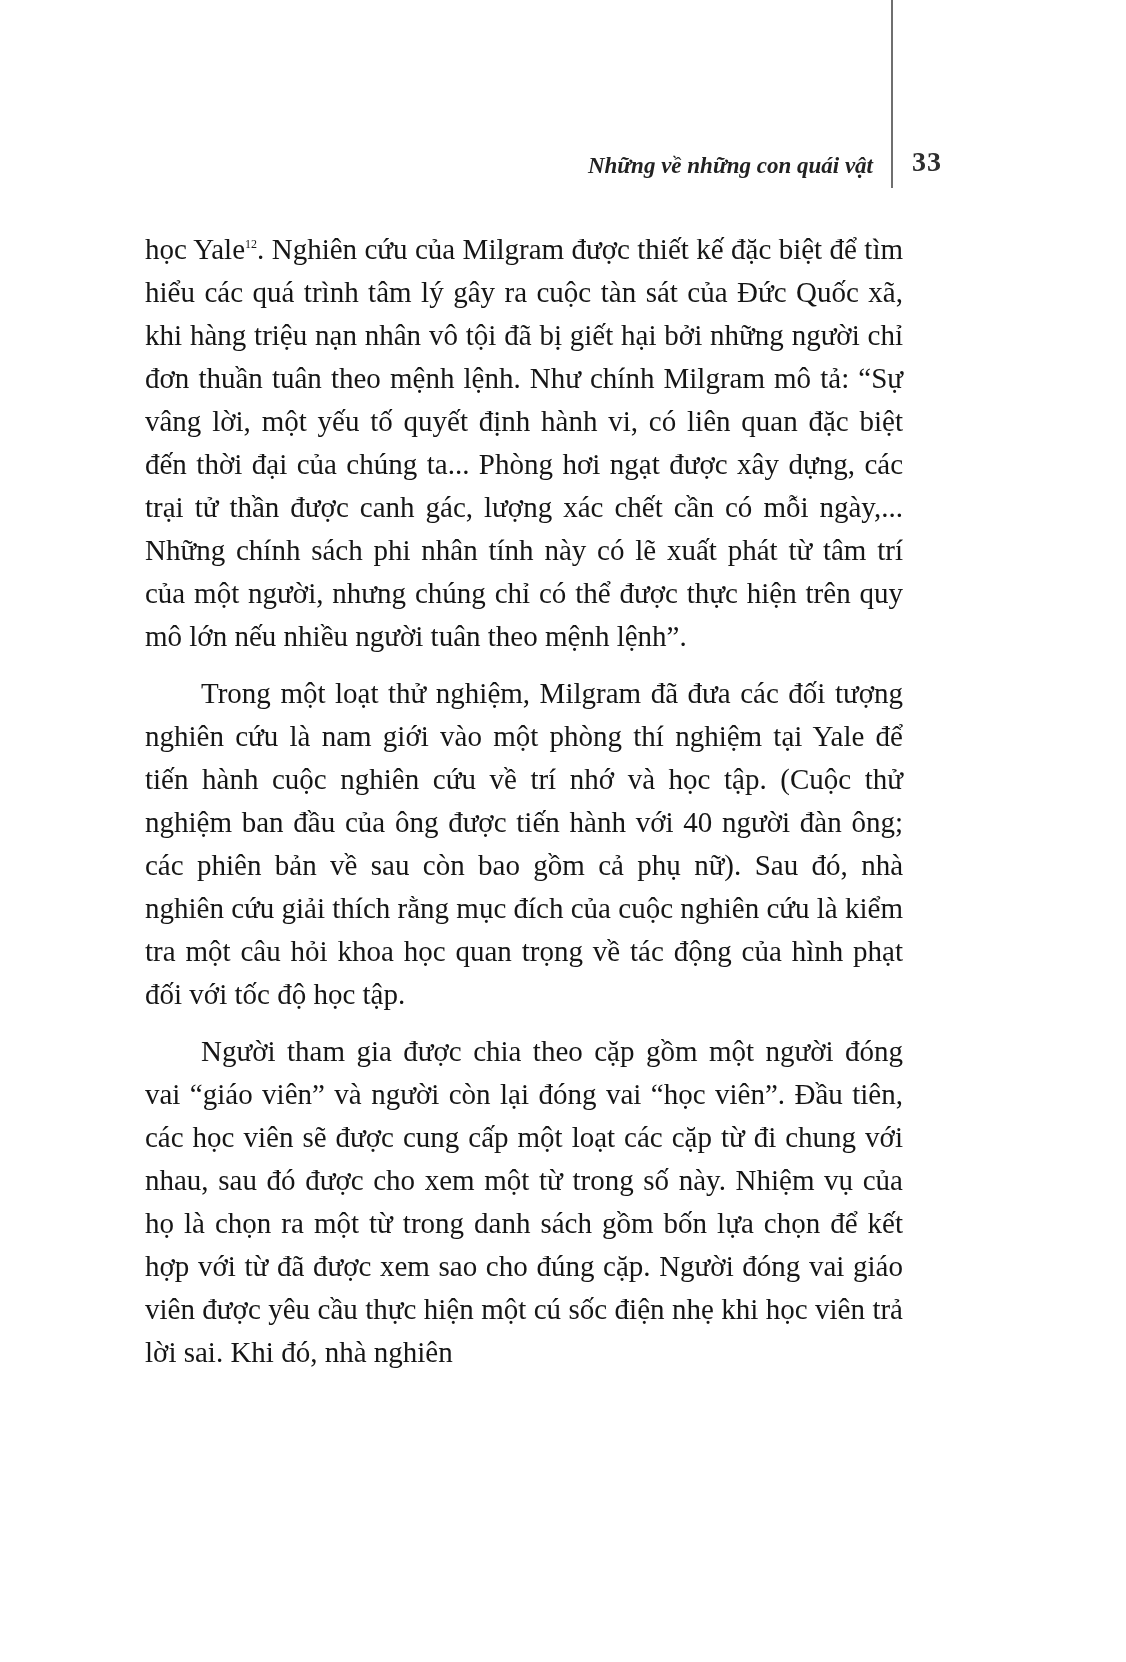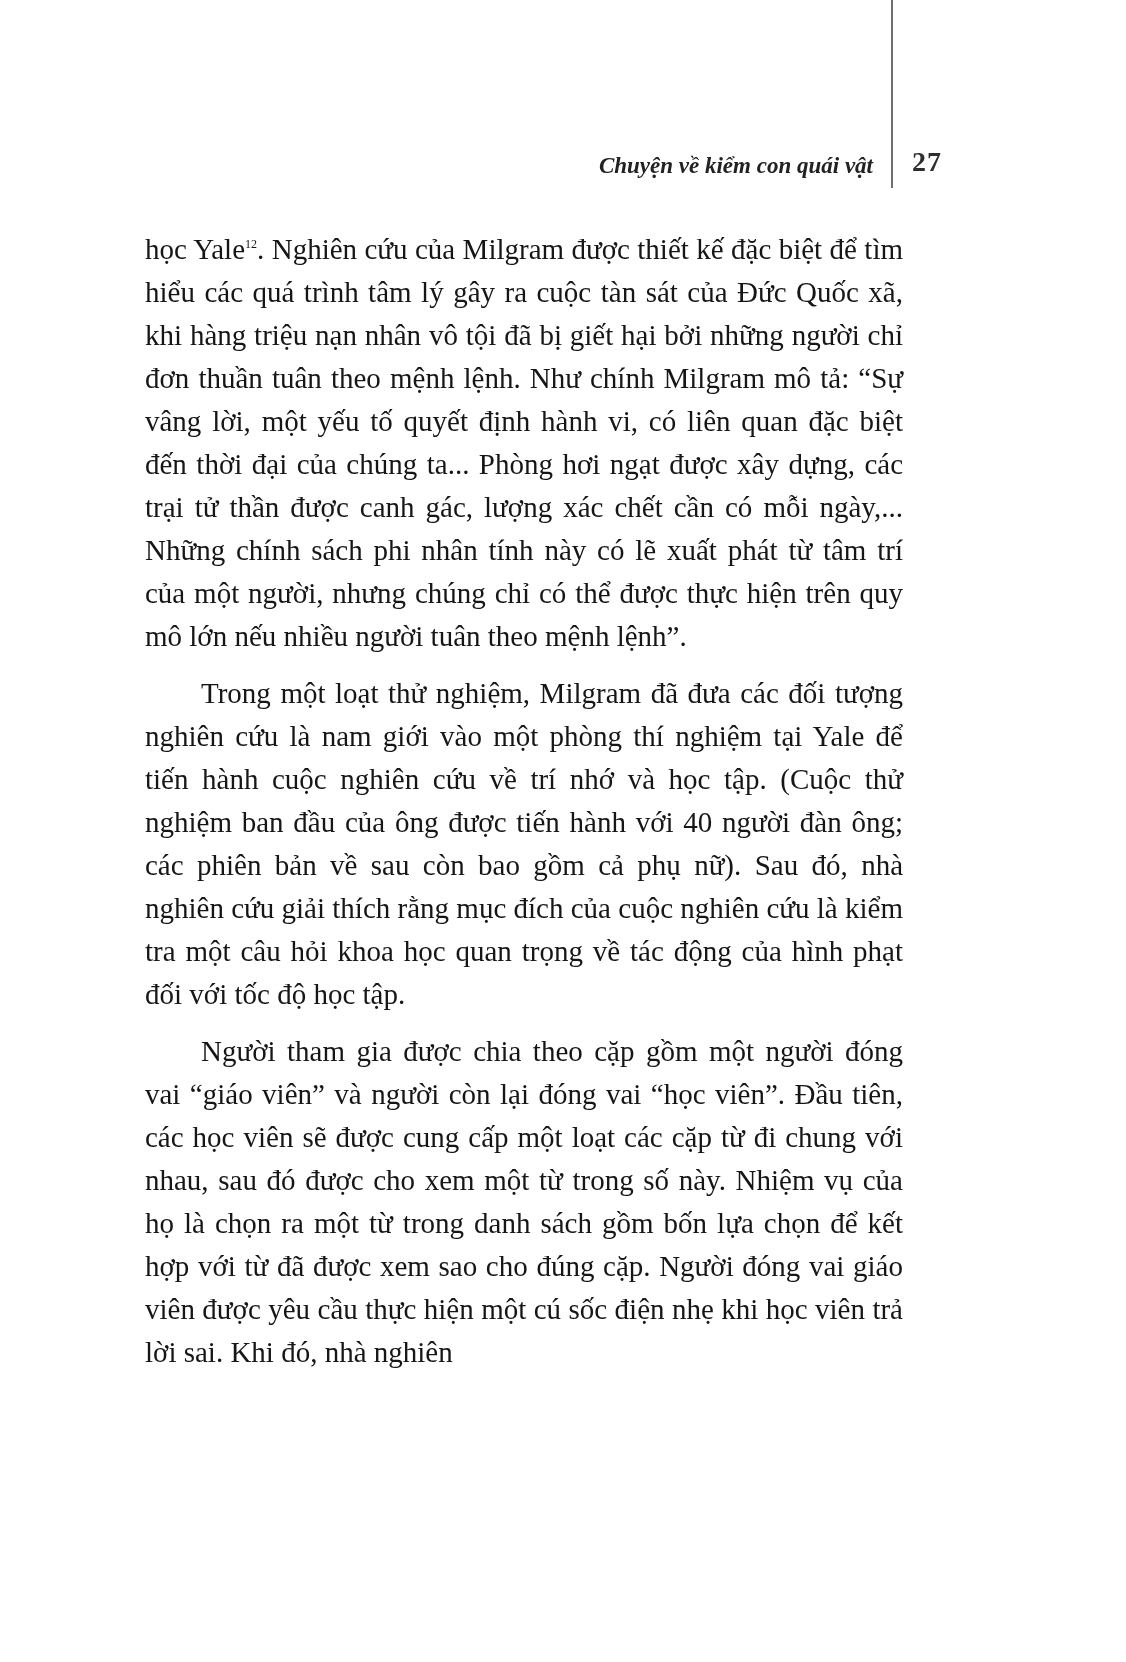--- a/index.html
+++ b/index.html
@@ -63,23 +63,23 @@
     vertical-align: super;
   }
 </style>
 </head>
 <body>
 
 <div class="page">
 
   <div class="header-rule"></div>
 
-  <span class="running-title">Chuyện về kiểm con quái vật</span>
+  <span class="running-title">Những về những con quái vật</span>
 
-  <span class="page-number">27</span>
+  <span class="page-number">33</span>
 
   <main class="text-block">
 
     <p class="para"><span>học Yale</span><sup class="footnote">12</sup><span>. Nghiên cứu của Milgram được thiết kế đặc biệt để tìm hiểu các quá trình tâm lý gây ra cuộc tàn sát của Đức Quốc xã, khi hàng triệu nạn nhân vô tội đã bị giết hại bởi những người chỉ đơn thuần tuân theo mệnh lệnh. Như chính Milgram mô tả: “Sự vâng lời, một yếu tố quyết định hành vi, có liên quan đặc biệt đến thời đại của chúng ta... Phòng hơi ngạt được xây dựng, các trại tử thần được canh gác, lượng xác chết cần có mỗi ngày,... Những chính sách phi nhân tính này có lẽ xuất phát từ tâm trí của một người, nhưng chúng chỉ có thể được thực hiện trên quy mô lớn nếu nhiều người tuân theo mệnh lệnh”.</span></p>
 
     <p class="para indent">Trong một loạt thử nghiệm, Milgram đã đưa các đối tượng nghiên cứu là nam giới vào một phòng thí nghiệm tại Yale để tiến hành cuộc nghiên cứu về trí nhớ và học tập. (Cuộc thử nghiệm ban đầu của ông được tiến hành với 40 người đàn ông; các phiên bản về sau còn bao gồm cả phụ nữ). Sau đó, nhà nghiên cứu giải thích rằng mục đích của cuộc nghiên cứu là kiểm tra một câu hỏi khoa học quan trọng về tác động của hình phạt đối với tốc độ học tập.</p>
 
     <p class="para indent">Người tham gia được chia theo cặp gồm một người đóng vai “giáo viên” và người còn lại đóng vai “học viên”. Đầu tiên, các học viên sẽ được cung cấp một loạt các cặp từ đi chung với nhau, sau đó được cho xem một từ trong số này. Nhiệm vụ của họ là chọn ra một từ trong danh sách gồm bốn lựa chọn để kết hợp với từ đã được xem sao cho đúng cặp. Người đóng vai giáo viên được yêu cầu thực hiện một cú sốc điện nhẹ khi học viên trả lời sai. Khi đó, nhà nghiên</p>
 
   </main>

